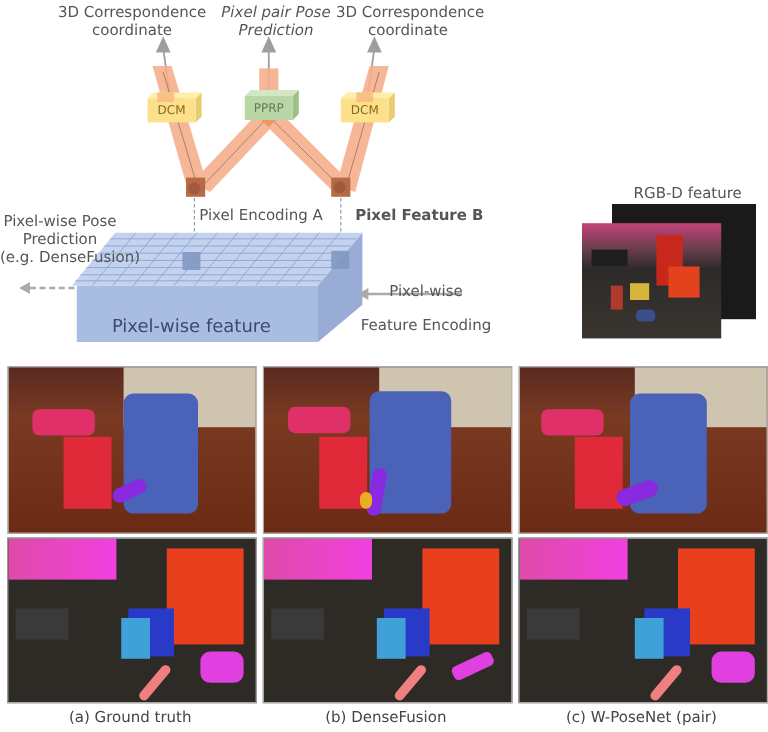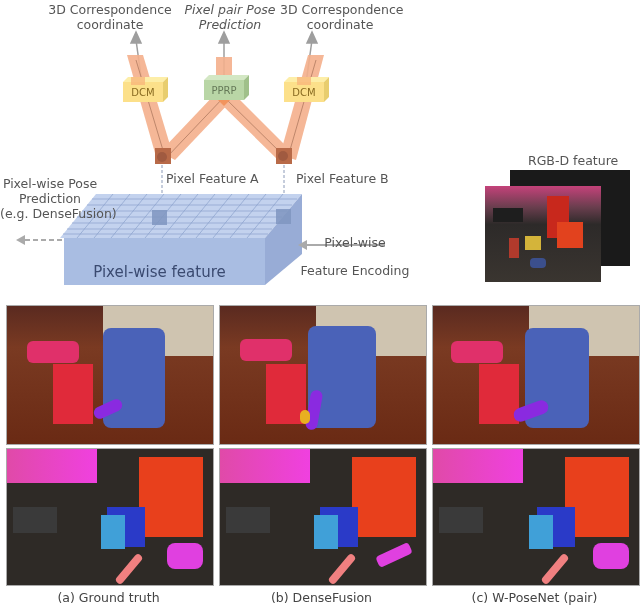--- a/index.html
+++ b/index.html
@@ -119,22 +119,22 @@
     <polygon points="16,240 25,235 25,245" fill="#aaa"></polygon>
 
     <line x1="385" y1="245" x2="305" y2="245" stroke="#aaa" stroke-width="2"></line>
     <polygon points="298,245 307,240 307,250" fill="#aaa"></polygon>
   </svg>
 
   <div class="lbl" style="left:123px;top:85px;width:40px;font-size:10px;color:#886a20;">DCM</div>
   <div class="lbl" style="left:204px;top:83px;width:40px;font-size:10px;color:#667a58;">PPRP</div>
   <div class="lbl" style="left:284px;top:85px;width:40px;font-size:10px;color:#886a20;">DCM</div>
 
-  <div class="lbl" style="left:166px;top:171px;text-align:left;">Pixel Feature A</div>
-  <div class="lbl" style="left:296px;top:171px;text-align:center;">Pixel Feature B</div>
+  <div class="lbl" style="left:166px;top:171px;text-align:left;">Pixel Encoding A</div>
+  <div class="lbl" style="left:296px;top:171px;text-align:center;font-weight:bold;">Pixel Feature B</div>
 
   <div class="lbl" style="left:0;top:176px;width:100px;">
     <div>Pixel-wise Pose</div>
     <div>Prediction</div>
     <div>(e.g. DenseFusion)</div>
   </div>
 
   <div class="lbl" style="left:64px;top:265px;width:191px;font-size:15px;color:#3a4a70;">Pixel-wise feature</div>
 
   <div class="lbl" style="left:295px;top:229px;width:120px;line-height:28px;">

